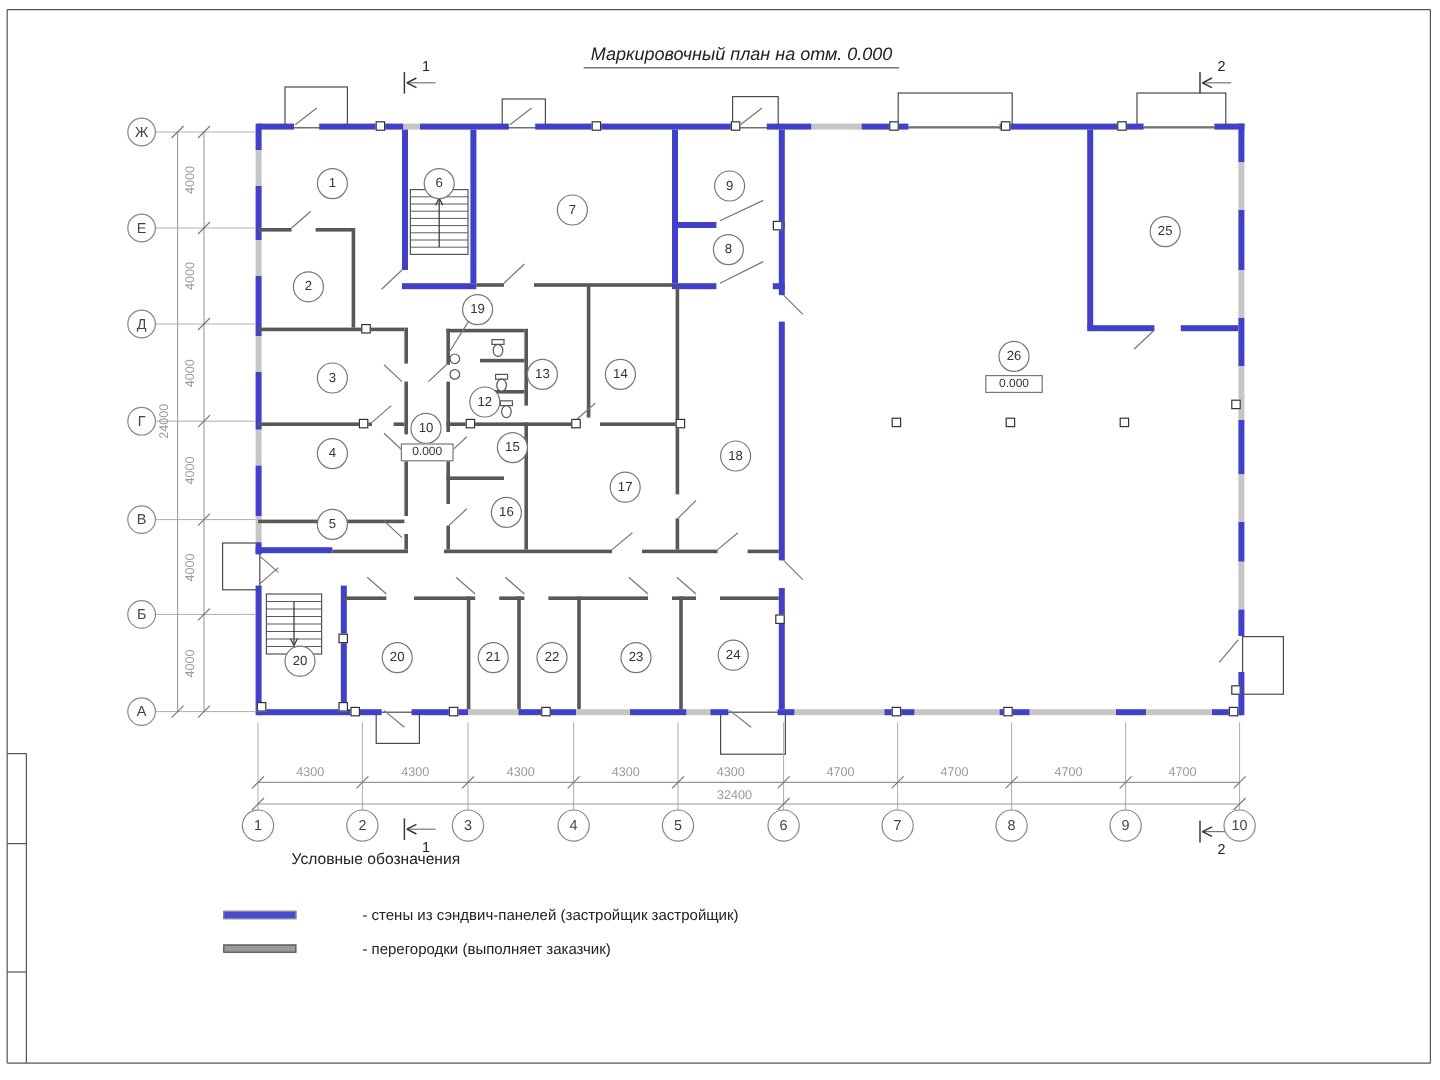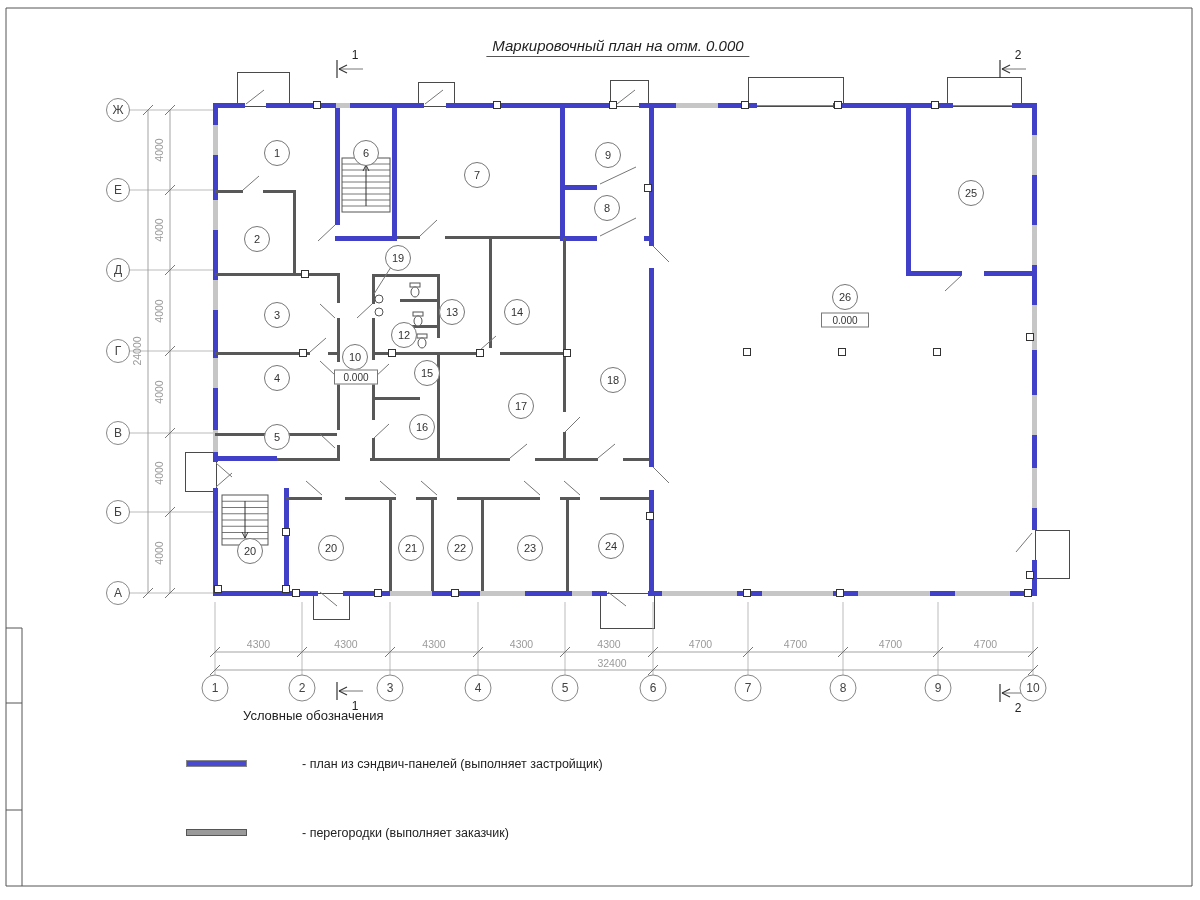--- a/index.html
+++ b/index.html
@@ -175,23 +175,23 @@
       <line x1="1000" y1="684" x2="1000" y2="702" stroke="#333" stroke-width="1.2"></line>
       <line x1="1002" y1="693" x2="1026" y2="693" stroke="#777" stroke-width="1"></line>
       <line x1="1002" y1="693" x2="1010" y2="689" stroke="#333" stroke-width="1.2"></line>
       <line x1="1002" y1="693" x2="1010" y2="697" stroke="#333" stroke-width="1.2"></line>
     </svg>
   <div id="plan-title" class="ctr" style="left:618px;top:47px;">Маркировочный план на отм. 0.000</div>
 
   <div id="legend">
     <div id="legend-heading">Условные обозначения</div>
     <div class="legend-row" style="top:46px;">
-      <span class="swatch swatch-blue"></span><span class="legend-text">- план из сэндвич-панелей (выполняет застройщик)</span>
+      <span class="swatch swatch-blue"></span><span class="legend-text">- стены из сэндвич-панелей (застройщик застройщик)</span>
     </div>
-    <div class="legend-row" style="top:74px;margin-top:41px;">
+    <div class="legend-row" style="top:74px;">
       <span class="swatch swatch-gray"></span><span class="legend-text">- перегородки (выполняет заказчик)</span>
     </div>
   </div>
 
 <div class="abs canopy" style="left: 237px; top: 72px; width: 51px; height: 33px;"></div>
     <div class="abs canopy" style="left: 418px; top: 82px; width: 35px; height: 23px;"></div>
     <div class="abs canopy" style="left: 610px; top: 80px; width: 37px; height: 25px;"></div>
     <div class="abs canopy" style="left: 748px; top: 77px; width: 94px; height: 28px;"></div>
     <div class="abs canopy" style="left: 947px; top: 77px; width: 73px; height: 28px;"></div>
     <div class="abs canopy" style="left: 185px; top: 452px; width: 30px; height: 38px;"></div>

